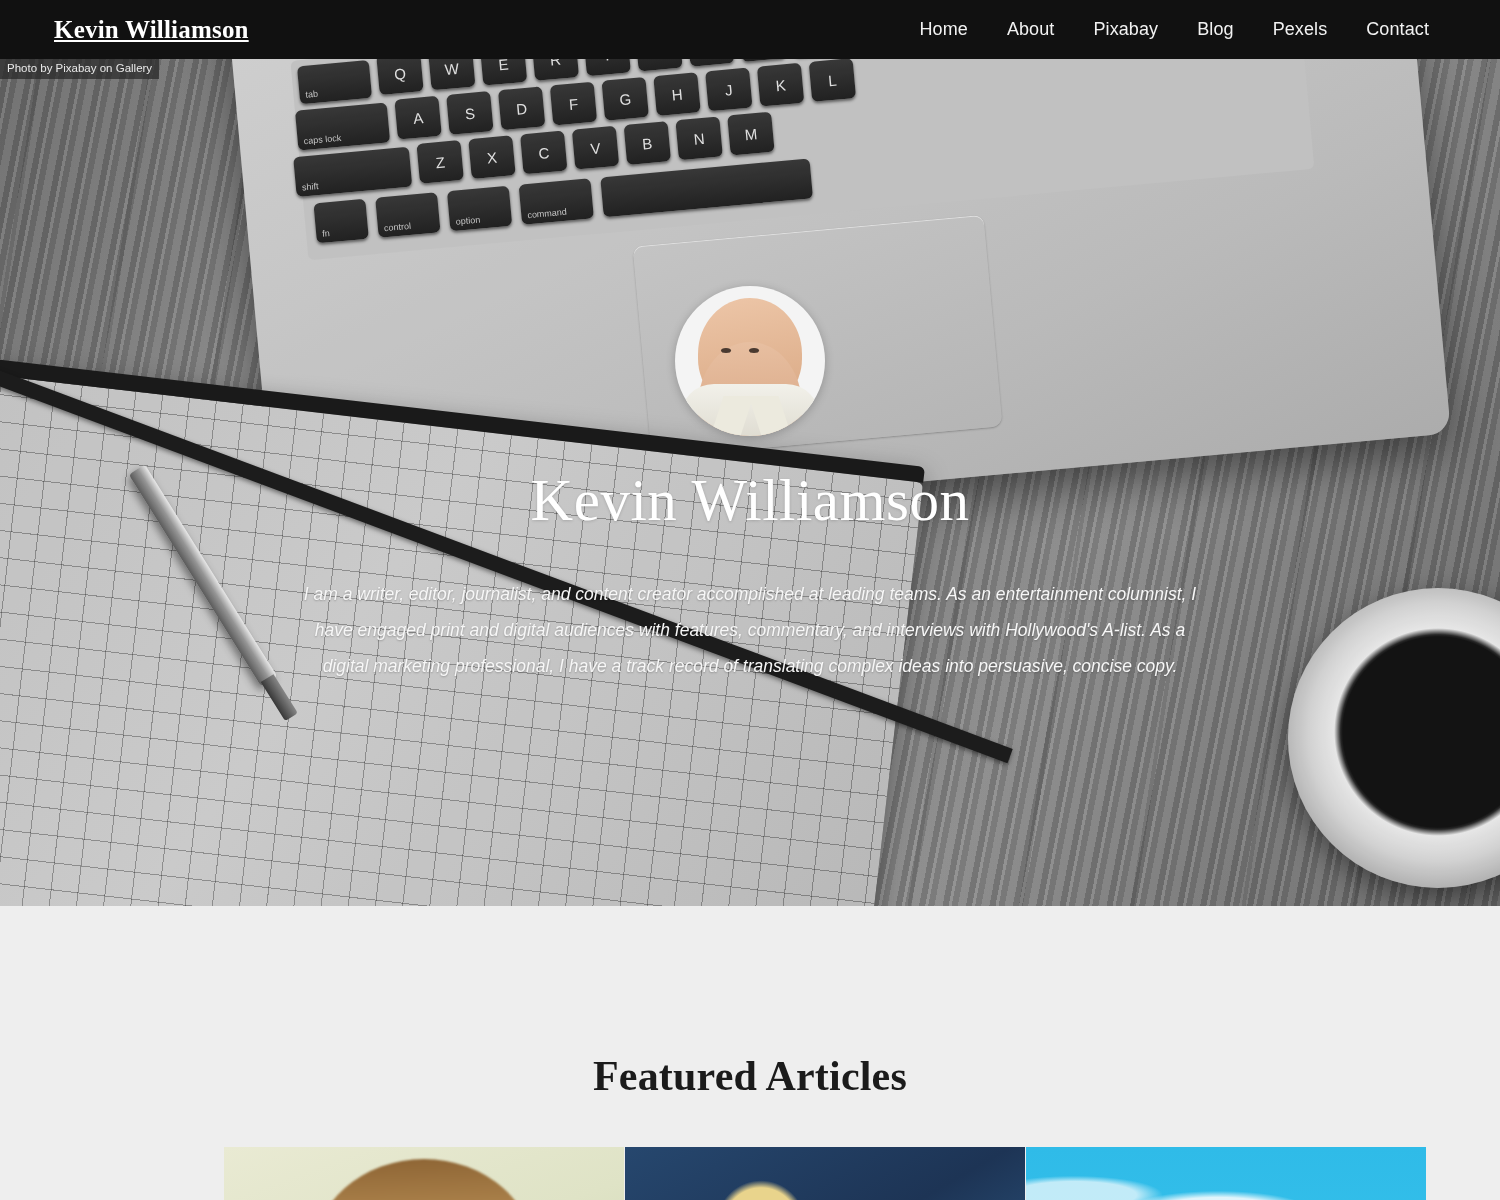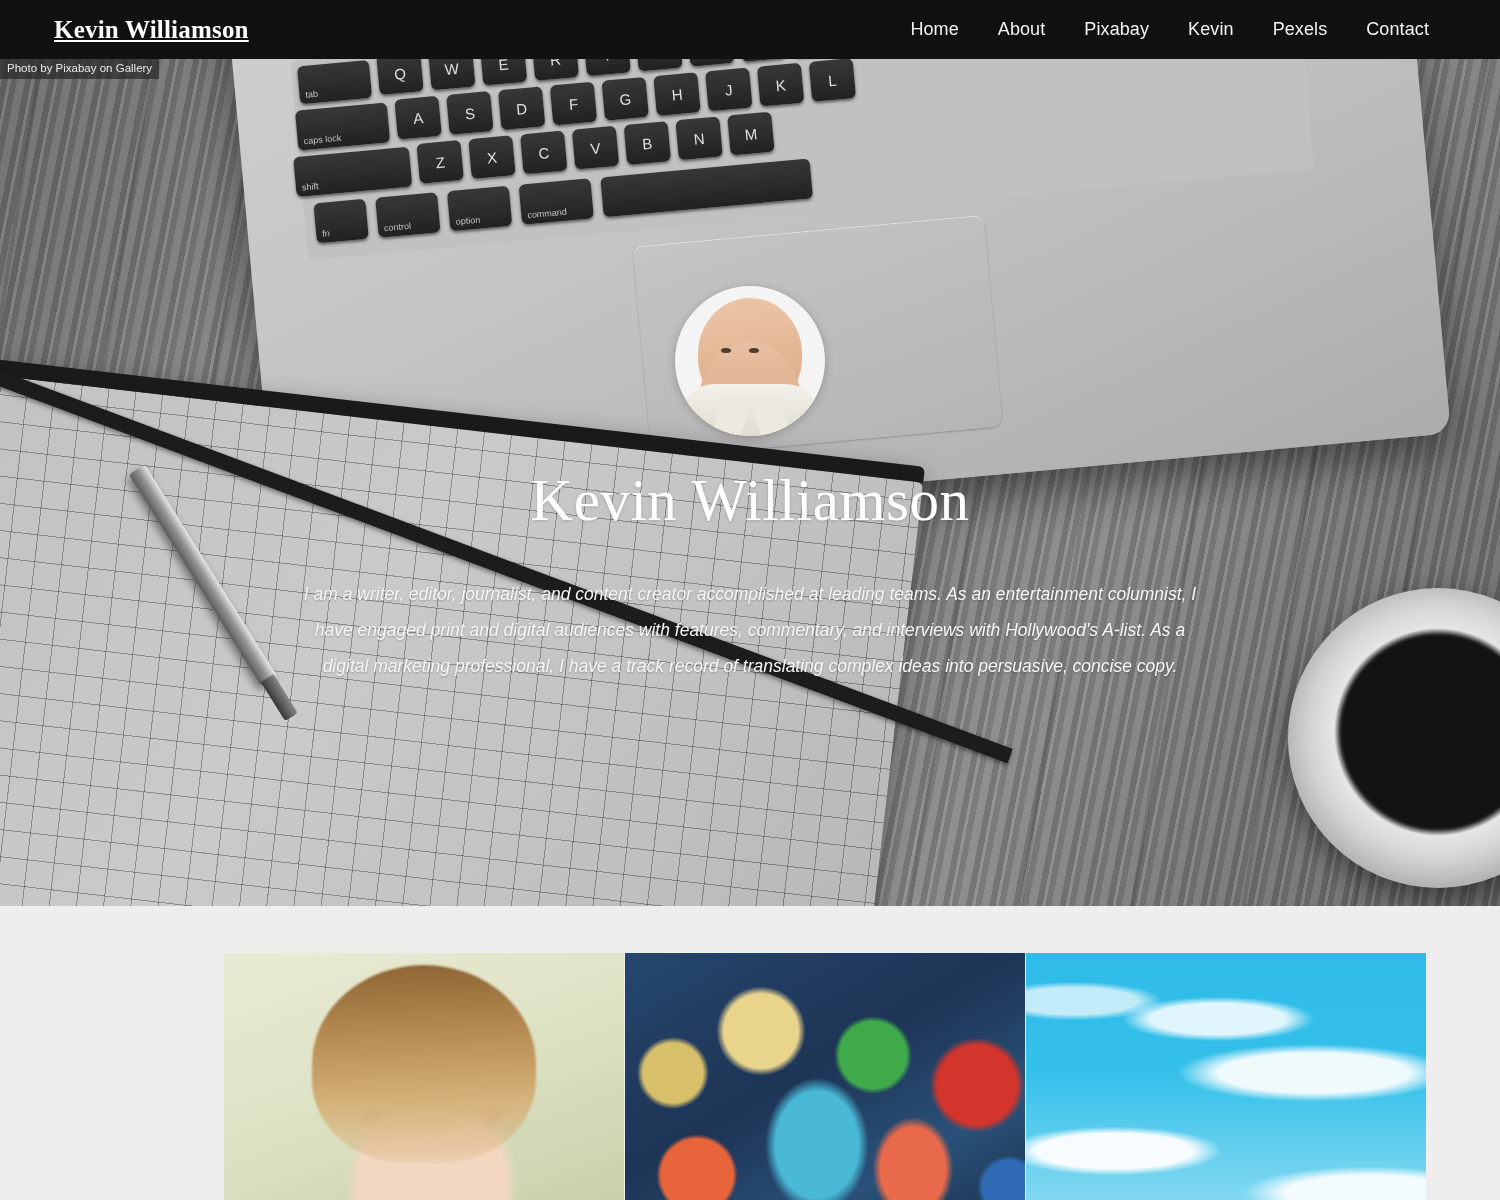--- a/index.html
+++ b/index.html
@@ -392,27 +392,28 @@
 </section>
 
 <div class="photo-credit">Photo by Pixabay on Gallery</div>
 
 <header class="site-header">
   <a class="brand" href="#">Kevin Williamson</a>
   <nav class="main-nav">
     <a class="nav-link" href="#">Home</a>
     <a class="nav-link" href="#">About</a>
     <a class="nav-link" href="#">Pixabay</a>
-    <a class="nav-link" href="#">Kevin</a>
+    <a class="nav-link" href="#">Blog</a>
     <a class="nav-link" href="#">Pexels</a>
     <a class="nav-link" href="#">Contact</a>
   </nav>
 </header>
 
 <section class="featured">
+  <h2 class="featured-title">Featured Articles</h2>
 
   <div class="cards">
     <a class="card" href="#">
       <span class="img-woman"></span>
     </a>
     <a class="card" href="#">
       <span class="img-muppets"></span>
     </a>
     <a class="card" href="#">
       <span class="img-sky"></span>

